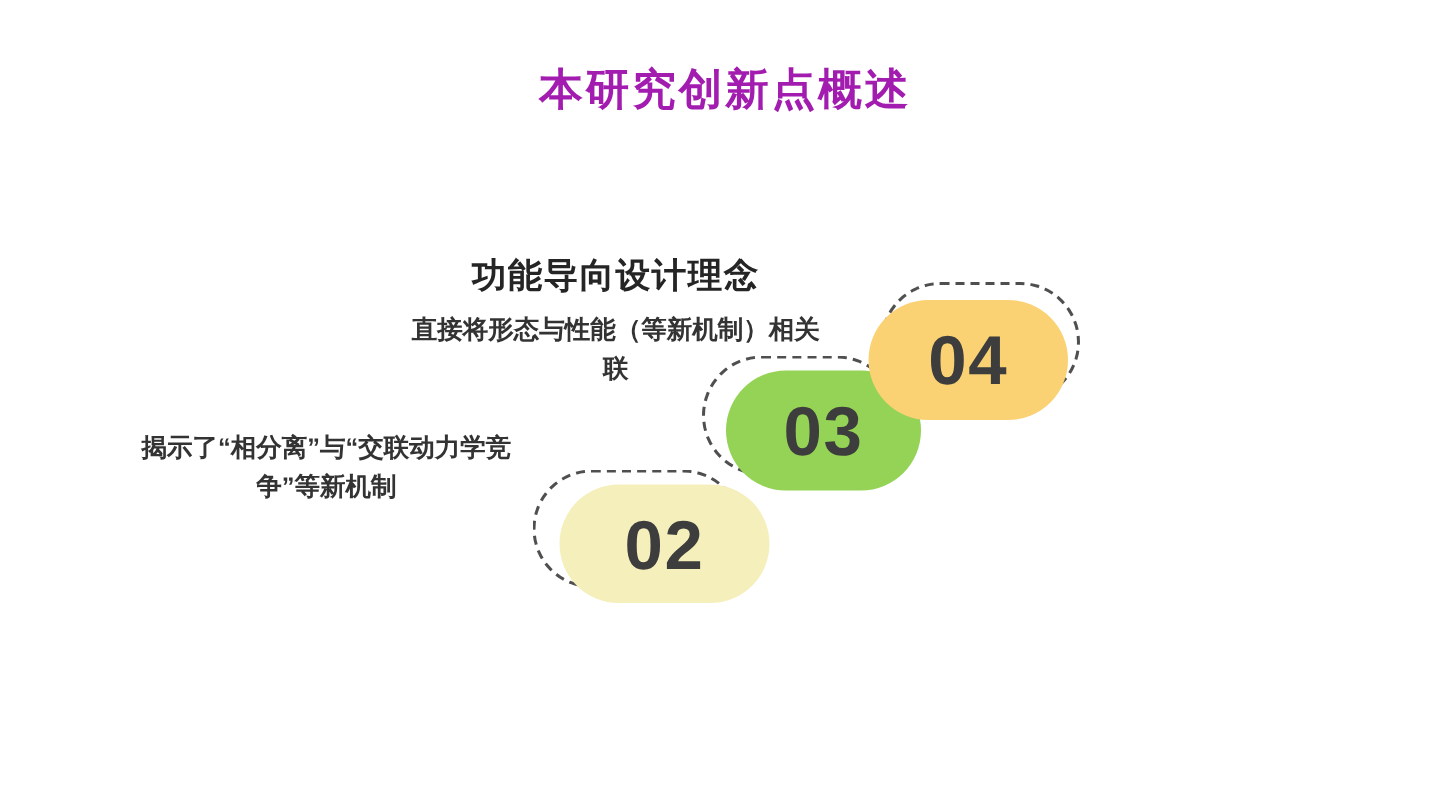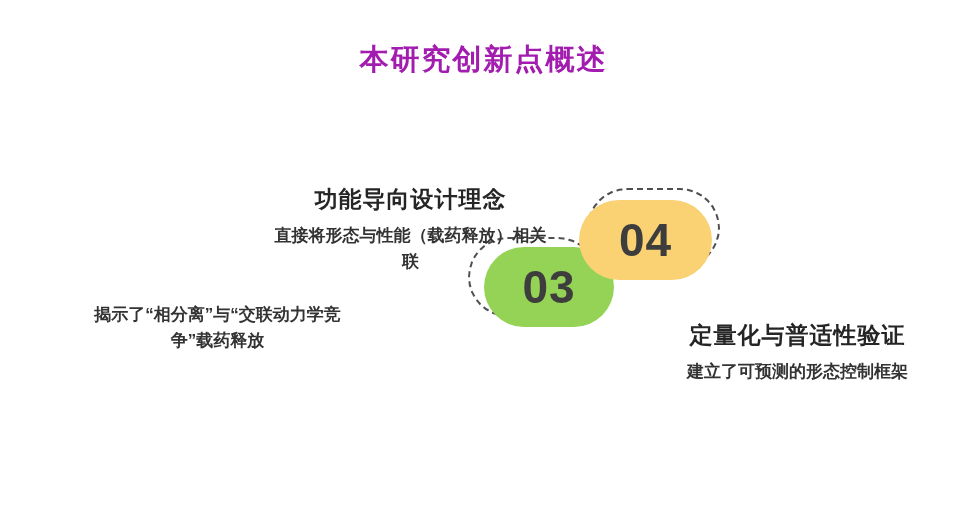--- a/index.html
+++ b/index.html
@@ -53,21 +53,21 @@
   .pill-01 { left: 283px; top: 381px; width: 148px; height: 84px; z-index: 1; }
   .pill-01 .dash { left: -22px; top: -12px; }
   .pill-02 { left: 373px; top: 323px; width: 140px; height: 79px; z-index: 2; }
   .pill-02 .dash { left: -18px; top: -10px; }
   .pill-03 { left: 484px; top: 247px; width: 130px; height: 80px; z-index: 3; }
   .pill-03 .dash { left: -16px; top: -10px; }
   .pill-04 { left: 579px; top: 200px; width: 133px; height: 80px; z-index: 4; }
   .pill-04 .dash { left: 8px; top: -12px; }
 
   
-  .block { position: absolute; z-index: 5; margin-top: 16px; }
+  .block { position: absolute; z-index: 5; }
   .block .heading {
     margin: 0 0 8px 0;
     font-size: 23px;
     font-weight: 700;
     letter-spacing: 1px;
     color: #252525;
   }
   .block .body {
     margin: 0;
     font-size: 17px;
@@ -89,45 +89,47 @@
   .block-persp .body { text-align: center; max-width: 286px; }
 </style>
 </head>
 <body>
 
 <div class="canvas">
 
   <h1 class="slide-title">本研究创新点概述</h1>
 
 
+  <div class="pill pill-02">
+    <span class="dash"></span>
+    <span class="fill" style="background: rgb(245, 239, 187);">
+      <span class="num">02</span>
+    </span>
+  </div>
 
   <div class="pill pill-03">
     <span class="dash"></span>
     <span class="fill" style="background: rgb(148, 211, 85);">
       <span class="num">03</span>
     </span>
   </div>
 
   <div class="pill pill-04">
     <span class="dash"></span>
     <span class="fill" style="background: rgb(250, 209, 115);">
       <span class="num">04</span>
     </span>
   </div>
 
   <div class="block block-func">
     <h2 class="heading">功能导向设计理念</h2>
-    <p class="body">直接将形态与性能（载药释放）相关联</p>
+    <p class="body">直接将形态与性能（等新机制）相关联</p>
   </div>
 
   <div class="block block-morph">
-    <p class="body">揭示了“相分离”与“交联动力学竞争”载药释放</p>
+    <p class="body">揭示了“相分离”与“交联动力学竞争”等新机制</p>
   </div>
 
-  <div class="block block-quant">
-    <h2 class="heading">定量化与普适性验证</h2>
-    <p class="body">建立了可预测的形态控制框架</p>
-  </div>
 
   <div class="block block-persp">
   </div>
 
 </div>
 
 </body></html>

